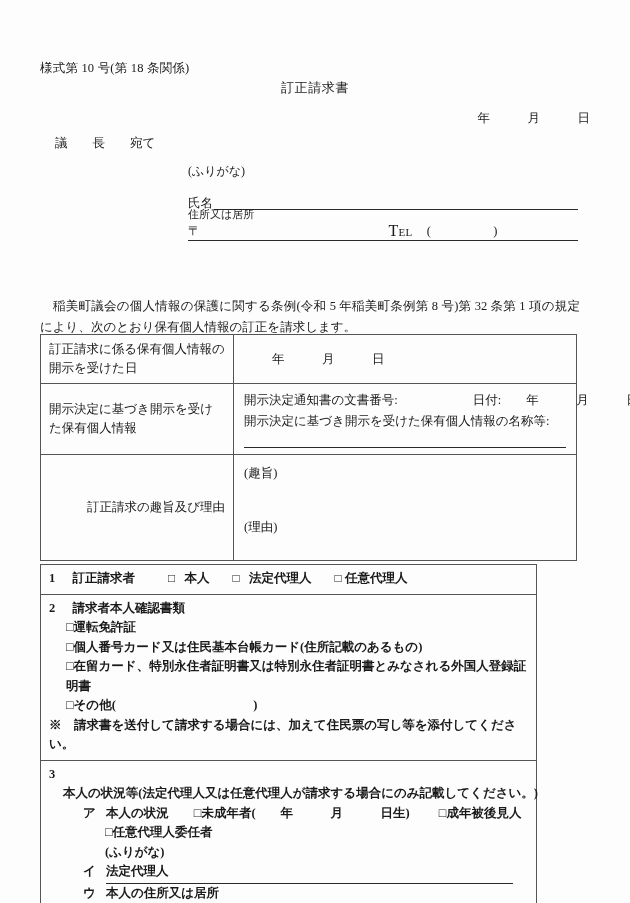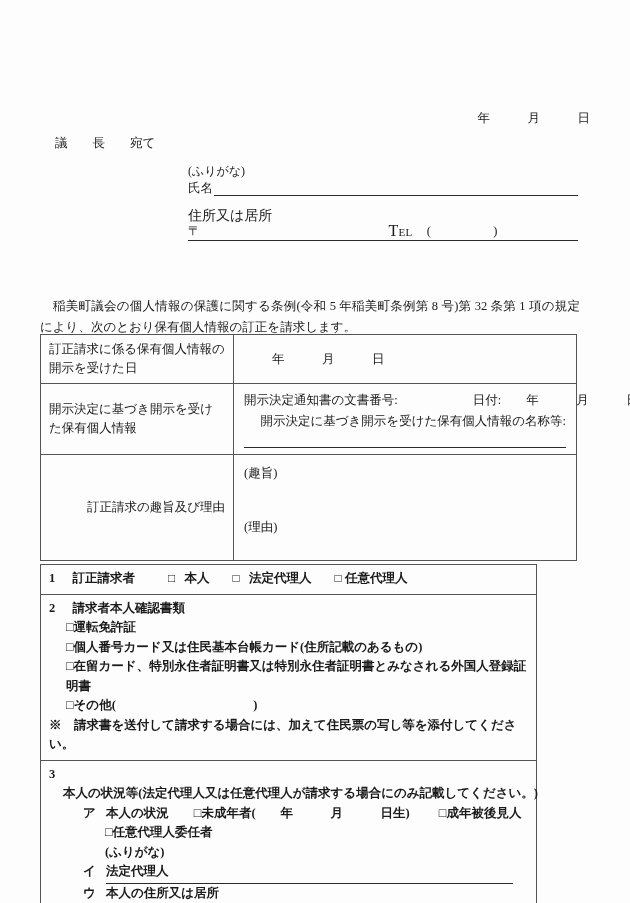--- a/index.html
+++ b/index.html
@@ -58,37 +58,37 @@
 
   
   .furigana {
     position: absolute;
     left: 188px; top: 163px;
     font-size: 12px;
     white-space: nowrap;
   }
   .name-row {
     position: absolute;
-    left: 188px; top: 180px;
+    left: 188px; top: 195px;
     width: 390px;
     font-size: 12.5px;
     display: flex;
-    align-items: center;
+    align-items: flex-start;
   }
   .name-row .lbl { white-space: nowrap; }
   .name-row .rule {
     flex: 1;
     border-bottom: 1px solid #2a2a2a;
     height: 14px;
     margin-left: 1px;
   }
   .addr-label {
     position: absolute;
     left: 188px; top: 207px;
-    font-size: 14px;
+    font-size: 11px;
     white-space: nowrap;
   }
   .addr-row {
     position: absolute;
     left: 188px; top: 224px;
     width: 390px;
     font-size: 12.5px;
     display: flex;
     align-items: flex-end;
     border-bottom: 1px solid #2a2a2a;
@@ -142,21 +142,21 @@
     line-height: 19px;
   }
   #table-disclosure .c-body {
     padding: 6px 10px;
     line-height: 21px;
   }
   .r1-body { height: 36px; }
   .date-inline { white-space: pre; padding-left: 28px; }
   .r2-body { height: 58px; vertical-align: top !important; }
   .r2-line1 { white-space: pre; }
-  .r2-line2 { white-space: nowrap; text-align: right; }
+  .r2-line2 { white-space: nowrap; }
   .fill-rule {
     border-bottom: 1px solid #2a2a2a;
     height: 11px;
     margin-top: 4px;
     width: 100%;
   }
   .r3-label { text-align: right; margin-top: 27px; }
   .r3-body { height: 93px; vertical-align: top !important; }
   .r3-body .sub1 { padding-top: 2px; }
   .r3-body .sub2 { padding-top: 33px; }
@@ -187,20 +187,22 @@
     display: inline-block;
     padding-bottom: 1px;
   }
   .row3 td { padding-bottom: 7px; }
 </style>
 </head>
 <body>
 
 <div class="page">
 
+  <div class="form-no">様式第 10 号(第 18 条関係)</div>
+  <div class="doc-title">訂正請求書</div>
   <div class="date-line">年　　　月　　　日</div>
   <div class="addressee">議　　長　　宛て</div>
 
   <div class="furigana">(ふりがな)</div>
 
   <div class="name-row">
     <span class="lbl">氏名</span>
     <span class="rule"></span>
   </div>
 

